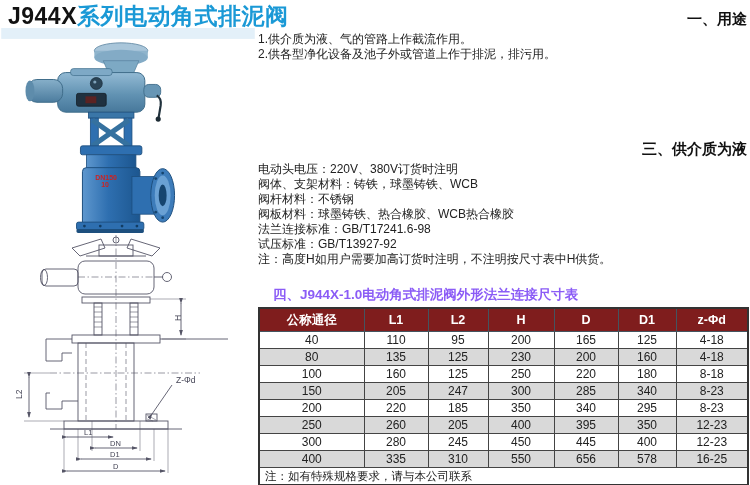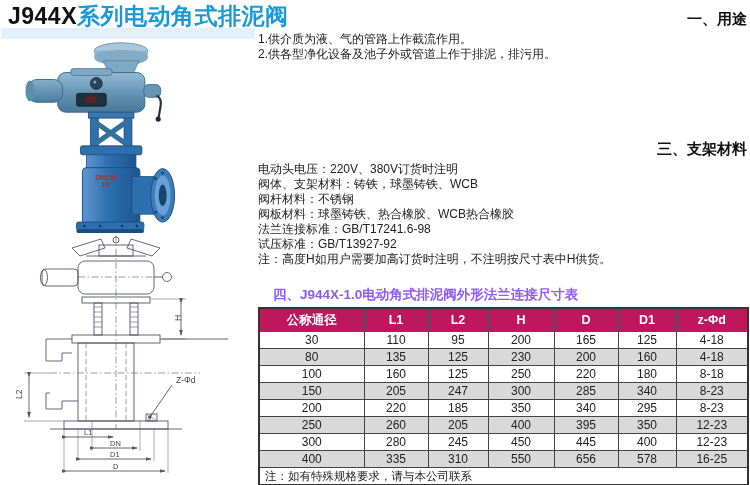--- a/index.html
+++ b/index.html
@@ -27,21 +27,21 @@
   #sec-table     { top:276px; }
 
   .sec-heading { font-size:15px; font-weight:bold; color:#111; margin:0 0 3px 0;text-align:right; }
   .body-line   { font-size:12px; line-height:15px; white-space:nowrap; }
   .para        { font-size:12px; line-height:15.5px; text-indent:2em; text-align:justify; margin:0; }
 
   
   .tbl-title { font-size:13.5px; font-weight:bold; color:#8b5cf6; margin:0 0 3px 15px; }
   table.dim-table { width:489px; border-collapse:collapse; border:2px solid #333; table-layout:fixed; }
   .dim-table th {
-    background:#be185d; color:#ffffff; font-weight:bold; font-size:12.5px;
+    background:#7f1d1d; color:#ffffff; font-weight:bold; font-size:12.5px;
     height:22px; border:1px solid #44545f; padding:0; text-align:center;
   }
   .dim-table td {
     font-size:12px; height:16px; border:1px solid #444; padding:0 2px;
     text-align:center; color:#222;
   }
   .dim-table tbody tr:nth-child(even) { background:#d9d9d9; }
   .dim-table td.note-cell { text-align:left; padding-left:5px; font-size:11.5px; height:16px; }
 </style>
 </head>
@@ -226,21 +226,21 @@
 <div class="right-col">
 
   <div class="sec" id="sec-usage">
     <div class="sec-heading">一、用途</div>
     <div class="body-line">1.供介质为液、气的管路上作截流作用。</div>
     <div class="body-line">2.供各型净化设备及池子外或管道上作于排泥，排污用。</div>
   </div>
 
 
   <div class="sec" id="sec-params">
-    <div class="sec-heading">三、支架材料</div>
+    <div class="sec-heading">三、供介质为液</div>
     <div class="body-line">电动头电压：220V、380V订货时注明</div>
     <div class="body-line">阀体、支架材料：铸铁，球墨铸铁、WCB</div>
     <div class="body-line">阀杆材料：不锈钢</div>
     <div class="body-line">阀板材料：球墨铸铁、热合橡胶、WCB热合橡胶</div>
     <div class="body-line">法兰连接标准：GB/T17241.6-98</div>
     <div class="body-line">试压标准：GB/T13927-92</div>
     <div class="body-line">注：高度H如用户需要加高订货时注明，不注明按尺寸表中H供货。</div>
   </div>
 
   <div class="sec" id="sec-table">
@@ -261,21 +261,21 @@
           <th>L1</th>
           <th>L2</th>
           <th>H</th>
           <th>D</th>
           <th>D1</th>
           <th>z-Φd</th>
         </tr>
       </thead>
       <tbody>
         <tr>
-          <td>30</td>
+          <td>40</td>
             <td>110</td>
             <td>95</td>
             <td>200</td>
             <td>165</td>
             <td>125</td>
             <td>4-18</td>
         </tr>
         <tr>
           <td>80</td>
             <td>135</td>

